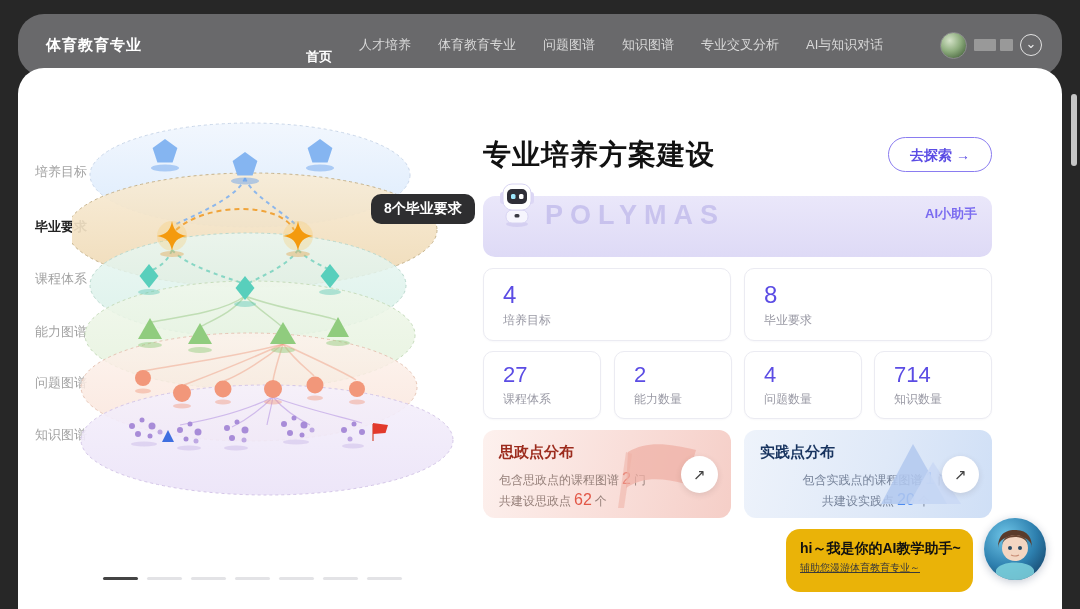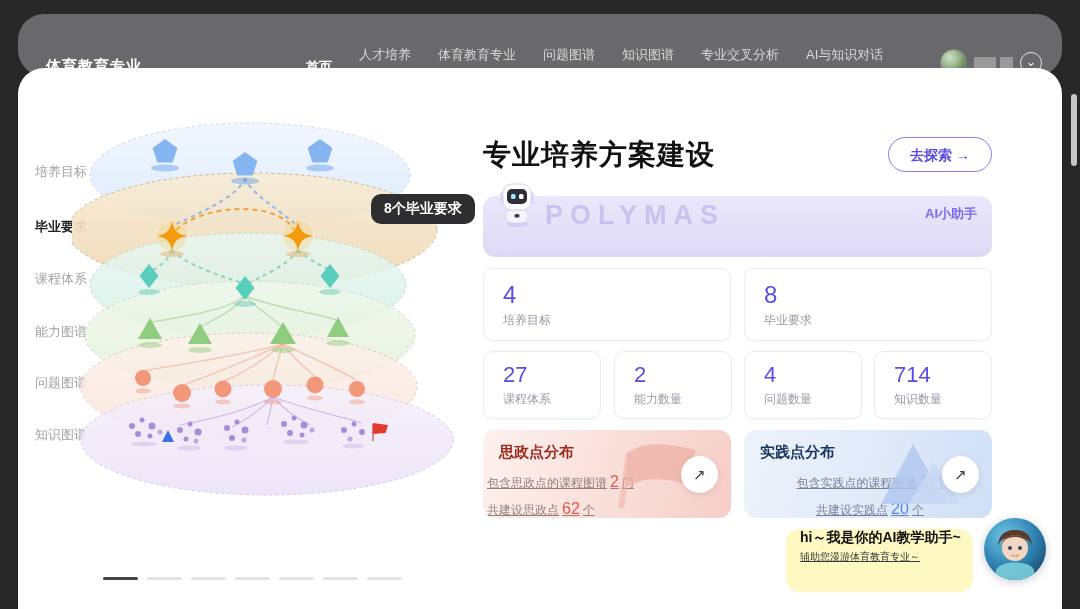--- a/index.html
+++ b/index.html
@@ -6,21 +6,21 @@
   html,body { width:1080px; height:609px; overflow:hidden; }
   body {
     font-family:"Liberation Sans","DejaVu Sans",sans-serif;
     background:#272727;
     position:relative;
   }
   
   .header {
     position:absolute; left:18px; top:14px; width:1044px; height:62px;
     background:#69696b; border-radius:26px;
-    display:flex; align-items:flex-end;
+    display:flex; align-items:center;
   }
   .logo { color:#fff; font-size:15px; font-weight:bold; letter-spacing:1px; margin-left:28px; white-space:nowrap; }
   .nav { position:absolute; left:288px; display:flex; gap:27px; align-items:center; }
   .nav-item { font-size:13px; color:#d9d9d9; cursor:pointer; white-space:nowrap; }
   .nav-item.active { color:#fff; font-weight:bold;margin-top:24px; }
   .user-area { position:absolute; right:20px; display:flex; align-items:center; gap:7px; }
   .user-avatar {
     width:27px; height:27px; border-radius:50%;
     background:radial-gradient(circle at 35% 30%, #d4e2c8 0%, #8fae7f 45%, #55724a 80%, #3e5836 100%);
     border:1px solid #8b8b8d;
@@ -91,36 +91,36 @@
   .row1 { top:200px; height:73px; width:248px; }
   .row2 { top:283px; height:68px; width:118px; }
   .row2 .stat-value { font-size:22px; margin-top:10px; }
   
   .feature-card { position:absolute; top:362px; width:248px; height:88px; border-radius:12px; overflow:hidden; }
   .feature-card.pink { left:0; background:linear-gradient(105deg,#fdf1ee 0%,#f9ded9 55%,#f5cec7 100%); }
   .feature-card.blue { left:261px; background:linear-gradient(105deg,#eef3fb 0%,#dfe9f8 55%,#cfdff6 100%); }
   .fc-title { font-size:15px; font-weight:bold; margin:13px 0 7px 16px; }
   .pink .fc-title { color:#9c2b1d; }
   .blue .fc-title { color:#17335f; }
-  .fc-line { font-size:12px; line-height:25px; margin-left:4px; white-space:nowrap;text-decoration:underline; }
+  .fc-line { font-size:12px; line-height:19px; margin-left:16px; white-space:nowrap; }
   .pink .fc-line { color:#96807a; }
   .blue .fc-line { color:#76839a;text-align:center; }
   .fc-line .num { font-size:16px; margin:0 3px; }
   .pink .fc-line .num { color:#e25747; }
   .blue .fc-line .num { color:#4d8bf0; }
   .fc-watermark { position:absolute; right:26px; top:8px; }
   .fc-arrow-btn {
     position:absolute; right:13px; top:26px; width:37px; height:37px; border-radius:50%;
     background:#fff; box-shadow:0 2px 6px rgba(60,40,40,.12);
     text-align:center; line-height:37px; font-size:15px; color:#444; cursor:pointer;
   }
   
   .chat-bubble {
     position:absolute; left:303px; top:461px; width:187px; height:63px;
-    background:#fef9c3; border-radius:14px; padding:0 14px;
+    background:#eab308; border-radius:14px; padding:11px 14px;
   }
   .chat-l1 { font-size:14px; font-weight:bold; color:#111; white-space:nowrap; }
   .chat-l2 { font-size:10px; color:#3a3a3a; margin-top:3px; white-space:nowrap;text-decoration:underline; }
   .ai-avatar {
     position:absolute; left:501px; top:450px; width:62px; height:62px; border-radius:50%;
     overflow:hidden; box-shadow:0 2px 8px rgba(20,40,80,.25); cursor:pointer;
   }
 </style>
 </head>
 <body>

